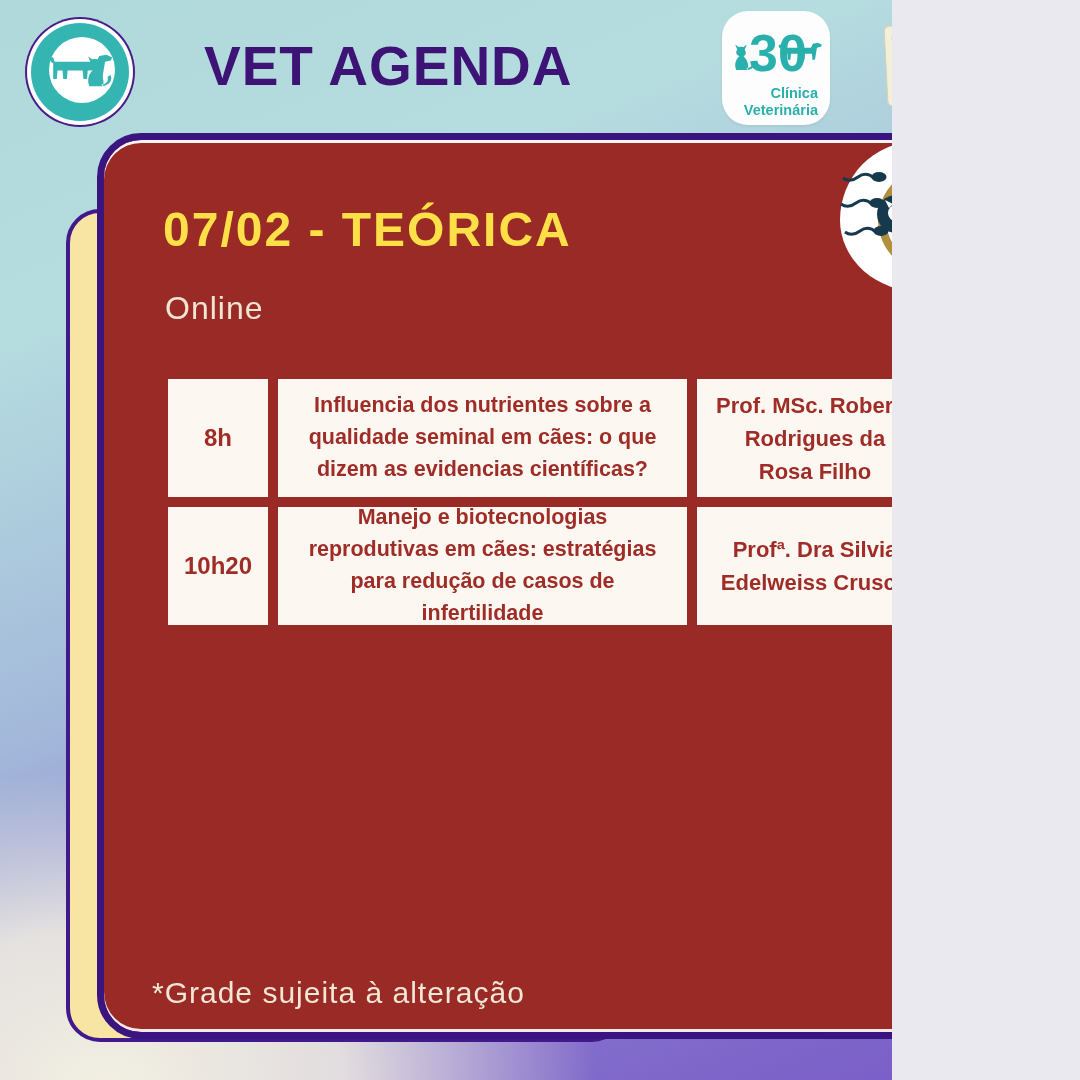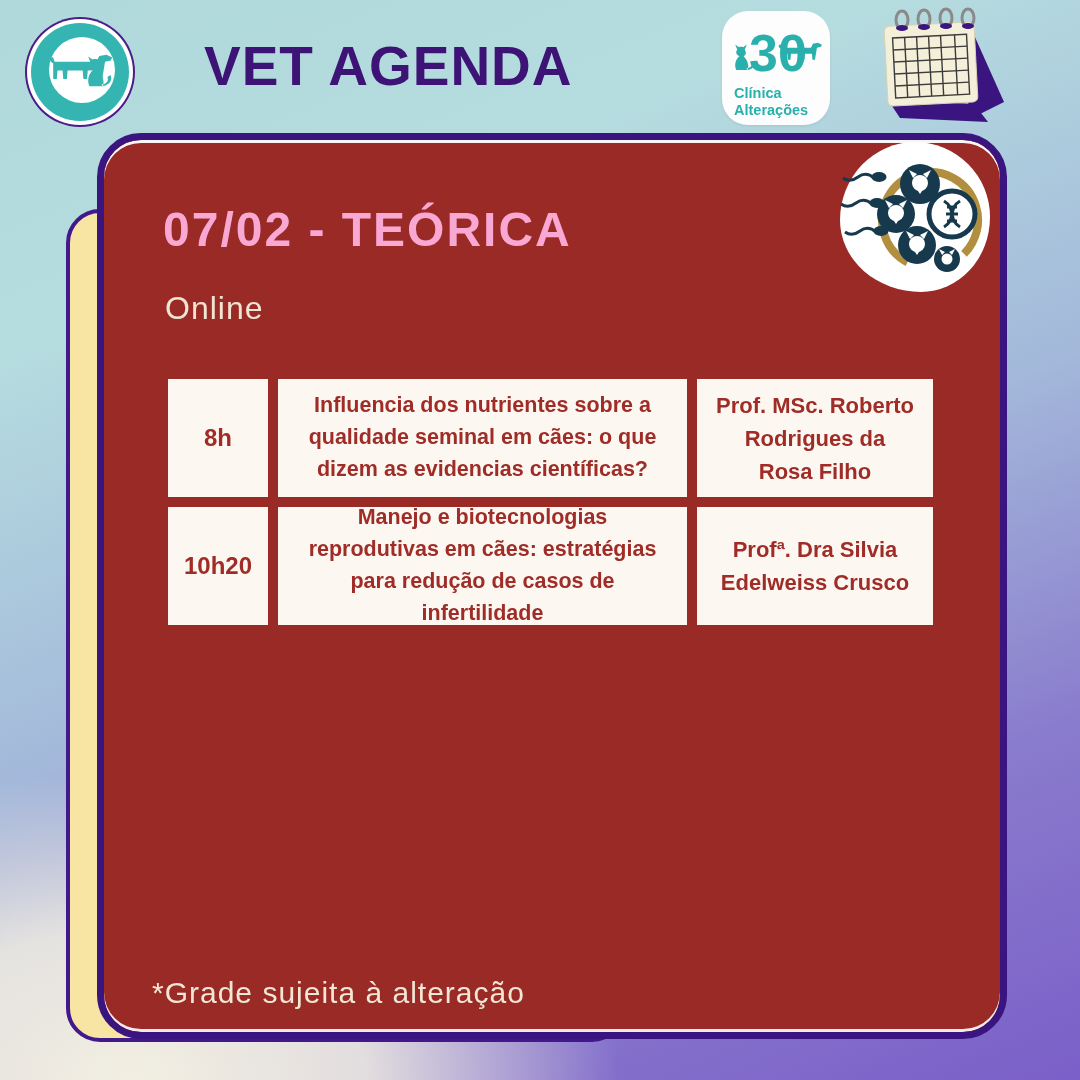--- a/index.html
+++ b/index.html
@@ -1,55 +1,55 @@
 <!DOCTYPE html>
 <html><head>
 <meta charset="utf-8">
 <style>
   html,body{margin:0;padding:0;background:#e9e9ef;}
   .poster{
-    position:relative;width:1080px;height:1080px;overflow:hidden;
+    position:relative;width:892px;height:1080px;overflow:hidden;
     font-family:"Liberation Sans","DejaVu Sans",sans-serif;
     background:
       radial-gradient(ellipse 680px 430px at 12% 100%, #f2efe2 0%, rgba(242,239,226,.85) 35%, rgba(242,239,226,0) 72%),
       linear-gradient(158deg,#b0d9dc 0%,#b5dcdf 24%,#a3b8da 52%,#8a7ccd 76%,#7a5fc8 100%);
   }
   
   .vet-logo{position:absolute;left:24px;top:16px;width:112px;height:112px;}
   .main-title{
     position:absolute;left:204px;top:34px;
     font-size:55px;font-weight:800;letter-spacing:1px;color:#3d1375;
   }
   .logo30{
     position:absolute;left:722px;top:11px;width:108px;height:114px;
     background:#fdfdfd;border-radius:26px;
     display:flex;flex-direction:column;align-items:center;justify-content:center;
     box-shadow:0 1px 3px rgba(0,0,0,.08);
   }
   .logo30 svg{width:96px;height:64px;margin-top:4px;}
-  .logo30-text{width:84px;color:#2ab0ac;font-weight:700;font-size:14.5px;line-height:1.15;text-align:left;}
+  .logo30-text{width:84px;color:#2ab0ac;font-weight:700;font-size:14.5px;line-height:1.15;text-align:right;}
   .calendar-illustration{position:absolute;left:872px;top:4px;width:142px;height:126px;}
   
   .card-back{
     position:absolute;left:66px;top:209px;width:560px;height:833px;
     background:#f8e5a4;border:4px solid #42198c;border-radius:34px;box-sizing:border-box;
   }
   .card{
     position:absolute;left:97px;top:133px;width:910px;height:906px;box-sizing:border-box;
     background:#992a25;border:7px solid #3a1580;border-radius:44px;
     box-shadow:inset 0 3px 0 rgba(255,255,255,.95), inset 0 -3px 0 rgba(255,255,255,.9);
   }
   .repro-badge{
     position:absolute;left:736px;top:2px;width:150px;height:150px;
     background:#fff;border-radius:50% 50% 46% 54% / 52% 50% 50% 48%;
   }
   .repro-badge svg{width:150px;height:150px;}
   .card-title{
     position:absolute;left:59px;top:62px;
-    font-size:48px;font-weight:800;letter-spacing:2px;color:#f9a8d4;
+    font-size:48px;font-weight:800;letter-spacing:2px;color:#fde047;
   }
   .card-mode{
     position:absolute;left:61px;top:150px;
     font-size:32px;font-weight:400;letter-spacing:1px;color:#f0e4d3;
   }
   
   .schedule{
     position:absolute;left:59px;top:234px;
     display:grid;grid-template-columns:110px 419px 246px;grid-template-rows:128px 128px 158px;
   }
@@ -87,21 +87,21 @@
   <div class="main-title">VET AGENDA</div>
 
   <div class="logo30">
     <svg viewBox="0 0 100 66">
       <path fill="#2ab0ac" transform="translate(2,22) scale(0.55)" d="M14 14 L10 4 L17 9 C19 8 23 8 25 9 L32 4 L28 14 C32 20 30 24 26 26 C34 34 36 44 34 52 L12 52 C8 44 10 32 18 26 C12 24 10 18 14 14 Z M34 52 C44 50 50 42 46 34 L41 37 C44 44 38 49 31 49 Z"></path>
       <text x="22" y="52" font-family="Liberation Sans, sans-serif" font-size="54" font-weight="bold" fill="#2ab0ac">30</text>
       <path fill="#2ab0ac" transform="translate(50,16) scale(0.52)" d="M12 22 L70 22 L74 14 L84 12 L92 16 L90 20 L82 22 L80 34 L78 46 L73 46 L72 34 L58 34 L57 46 L52 46 L51 34 L30 34 L29 46 L24 46 L23 34 L16 34 L15 46 L10 46 L10 24 C4 22 4 14 10 16 Z"></path>
     </svg>
     <div class="logo30-text">
       <div>Clínica</div>
-      <div>Alterações</div>
+      <div>Veterinária</div>
     </div>
   </div>
 
   <svg class="calendar-illustration" viewBox="0 0 142 126">
     <polygon points="98,22 132,98 96,116" fill="#3a1580"></polygon>
     <polygon points="16,96 102,100 116,118 28,114" fill="#3a1580"></polygon>
     <g transform="rotate(-3 60 60)">
       <rect x="14" y="20" width="90" height="80" rx="5" fill="#f4efd8" stroke="#d8d2b4" stroke-width="1"></rect>
       <g stroke="#3b3b3b" stroke-width="1.4" fill="none">
         <rect x="22" y="32" width="74" height="60"></rect>

